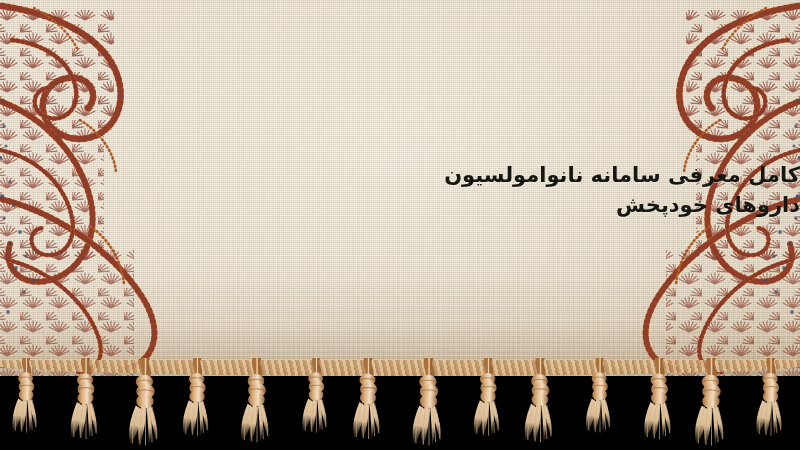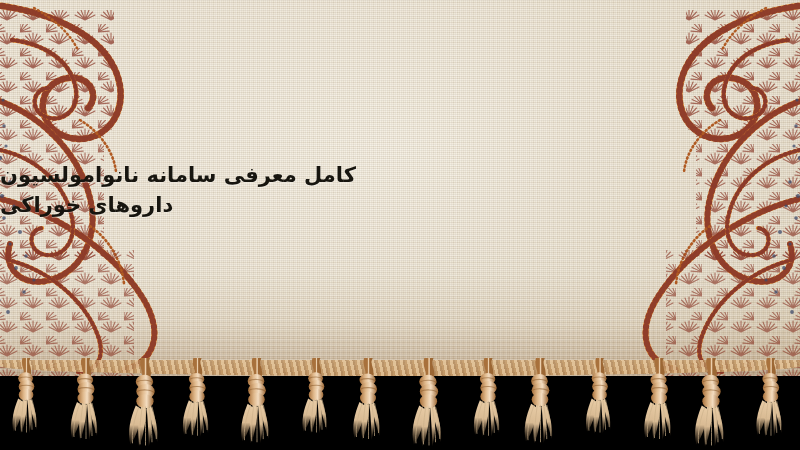--- a/index.html
+++ b/index.html
@@ -74,21 +74,21 @@
 
   
   .orn{position:absolute;top:0;height:376px;width:240px;}
   .orn.left{left:-6px;}
   .orn.right{right:-6px;transform:scaleX(-1);}
   .orn svg{display:block;width:100%;height:100%;}
 
   
   .textblock{
     position:absolute;left:0;right:0;top:160px;
-    text-align:left;
+    text-align:right;
     color:#17150f;
     font-size:21px;
     line-height:30px;
     font-weight:700;
     letter-spacing:0;
     text-shadow:0 1px 0 rgba(255,255,255,.35);
   }
   .textblock .ln{display:block;white-space:nowrap;}
 
   
@@ -237,21 +237,21 @@
             <circle cx="9" cy="100" r="1.5"></circle>
         </g>
       </svg>
     </div>
 
     <div class="selvedge"></div>
   </div>
 
   <div class="textblock">
     <span class="ln">کامل معرفی سامانه نانوامولسیون</span>
-    <span class="ln">داروهای خوراکی</span>
+    <span class="ln">داروهای خودپخش</span>
   </div>
 
   <div class="fringe">
       <div class="tassel" style="left: 5.57143px; transform: translateX(-2.5px) scale(0.92); transform-origin: 50% 0%;">
         <svg viewBox="0 0 46 92" aria-hidden="true">
           <defs>
             <linearGradient id="cg0" x1="0" y1="0" x2="1" y2="0">
               <stop offset="0" stop-color="#a8713c"></stop>
               <stop offset=".35" stop-color="#e0b98c"></stop>
               <stop offset=".6" stop-color="#f3dcc0"></stop>

